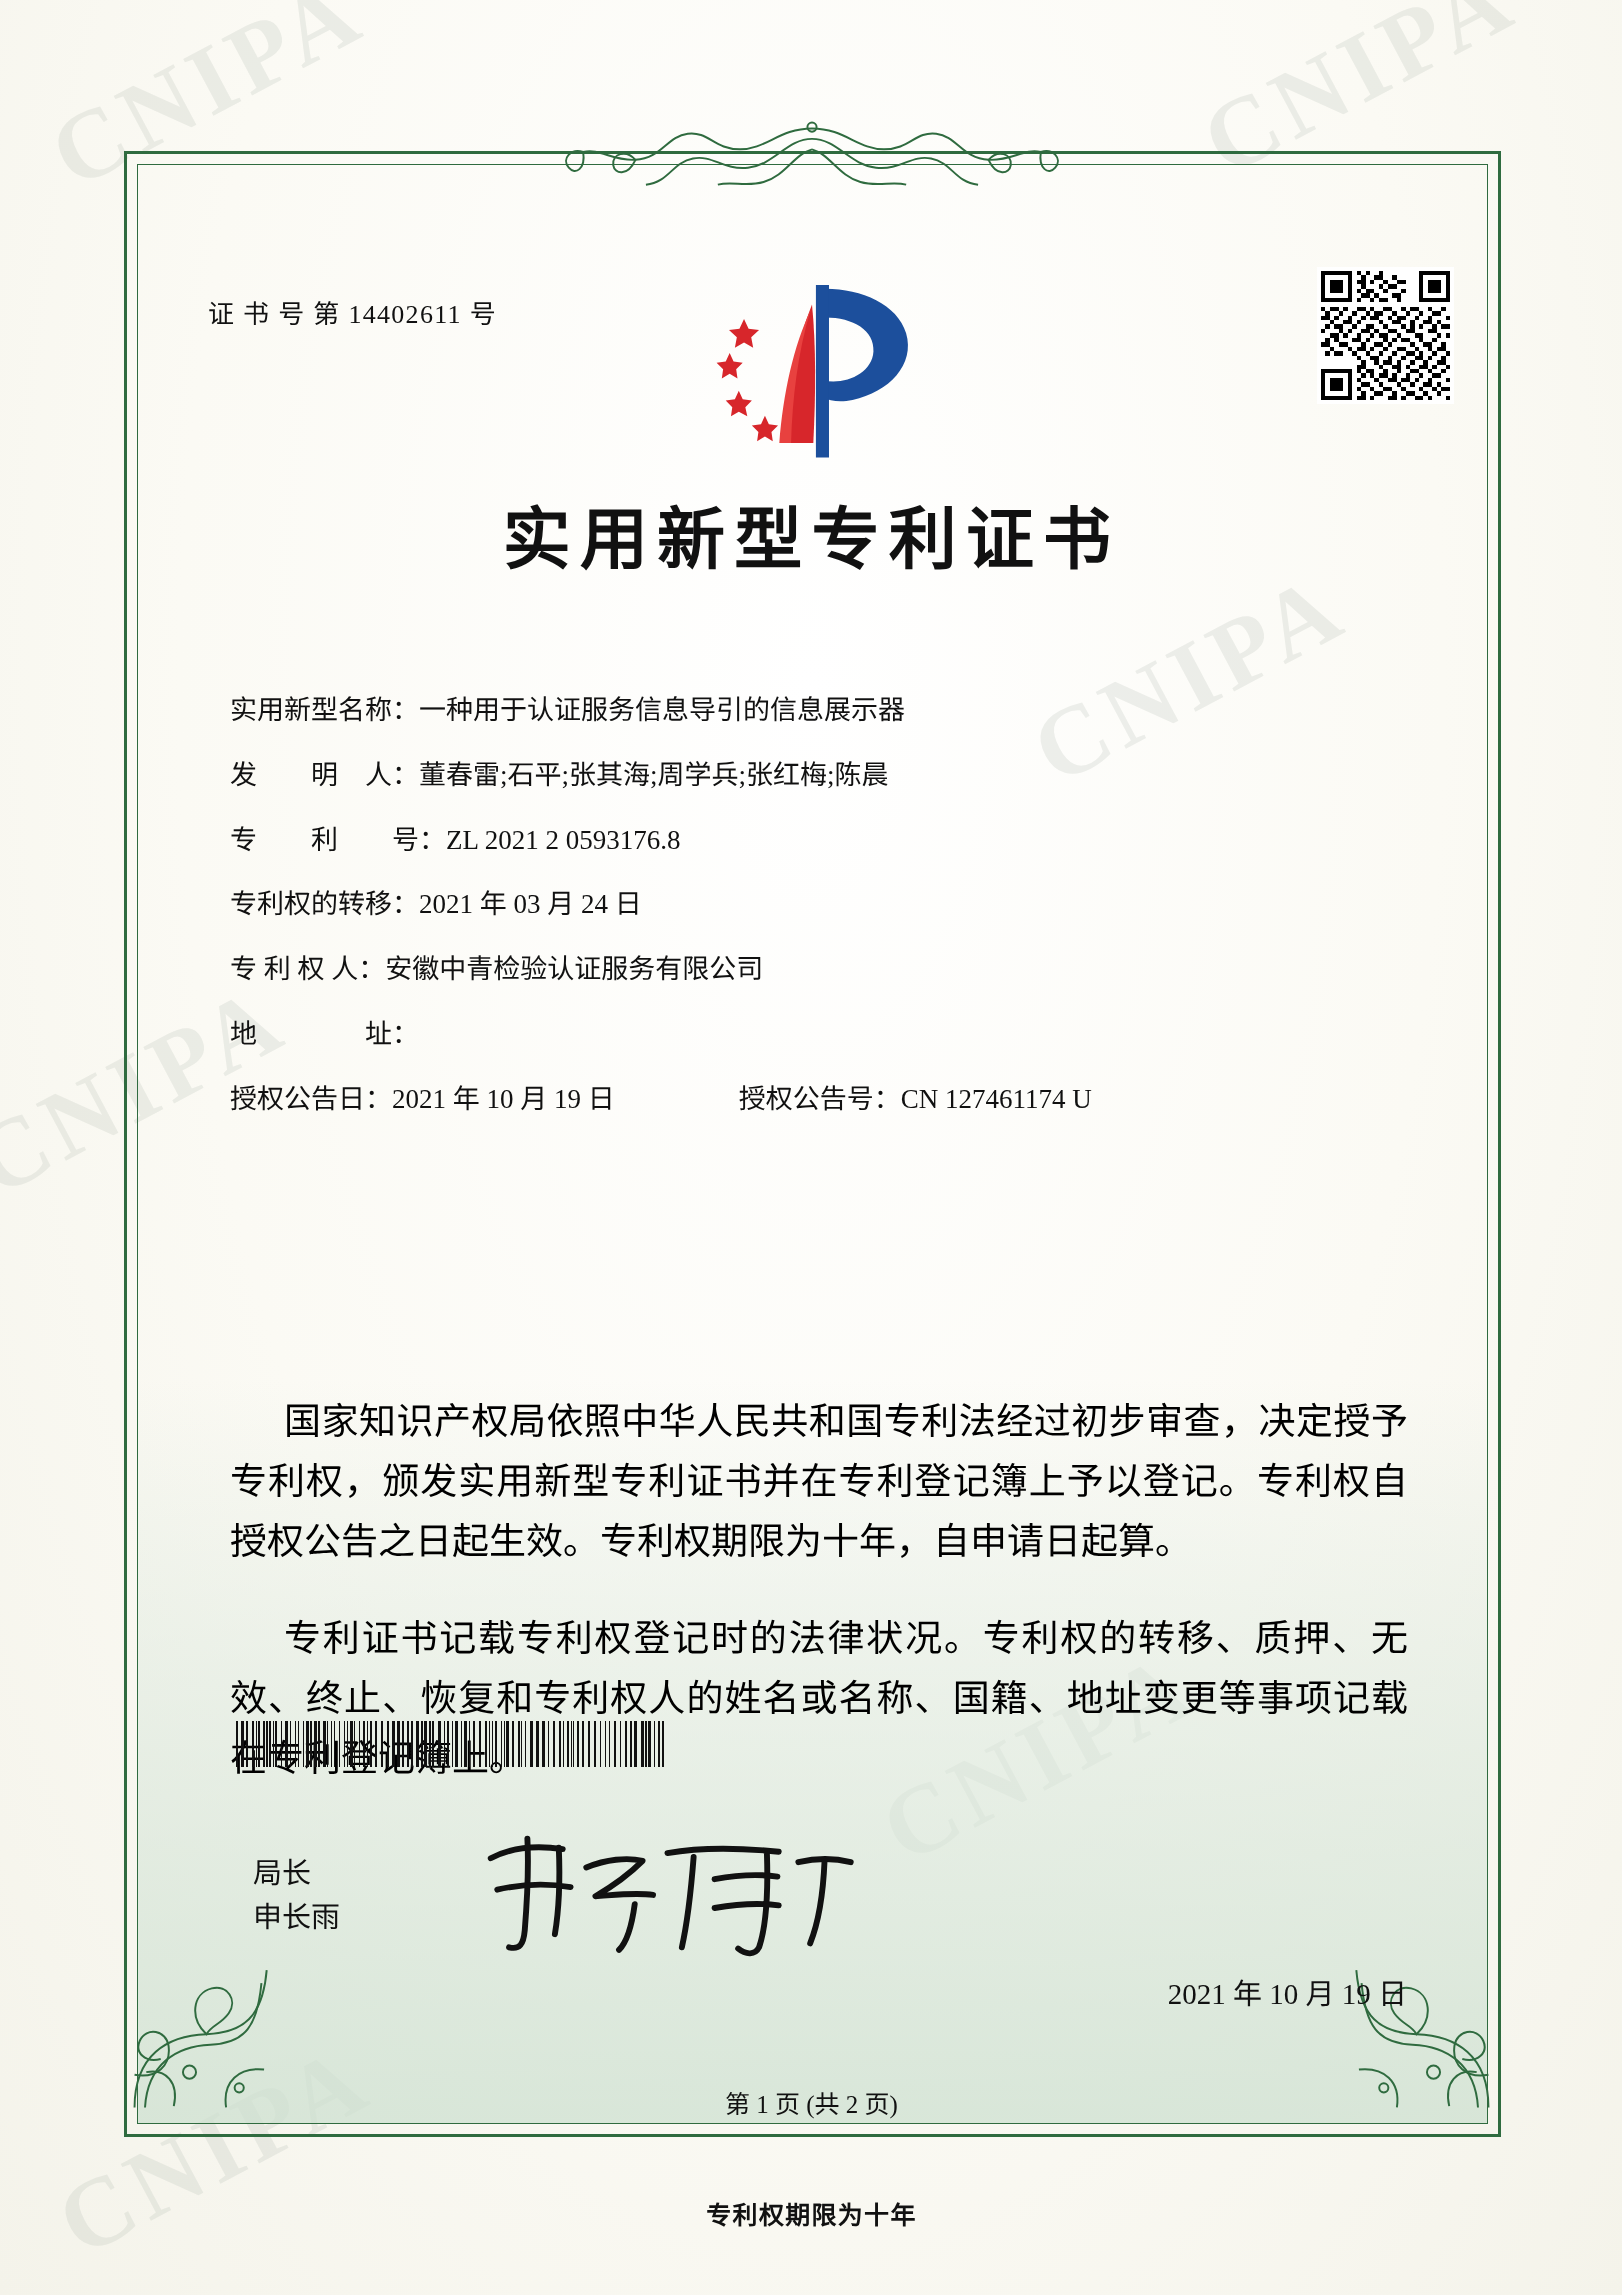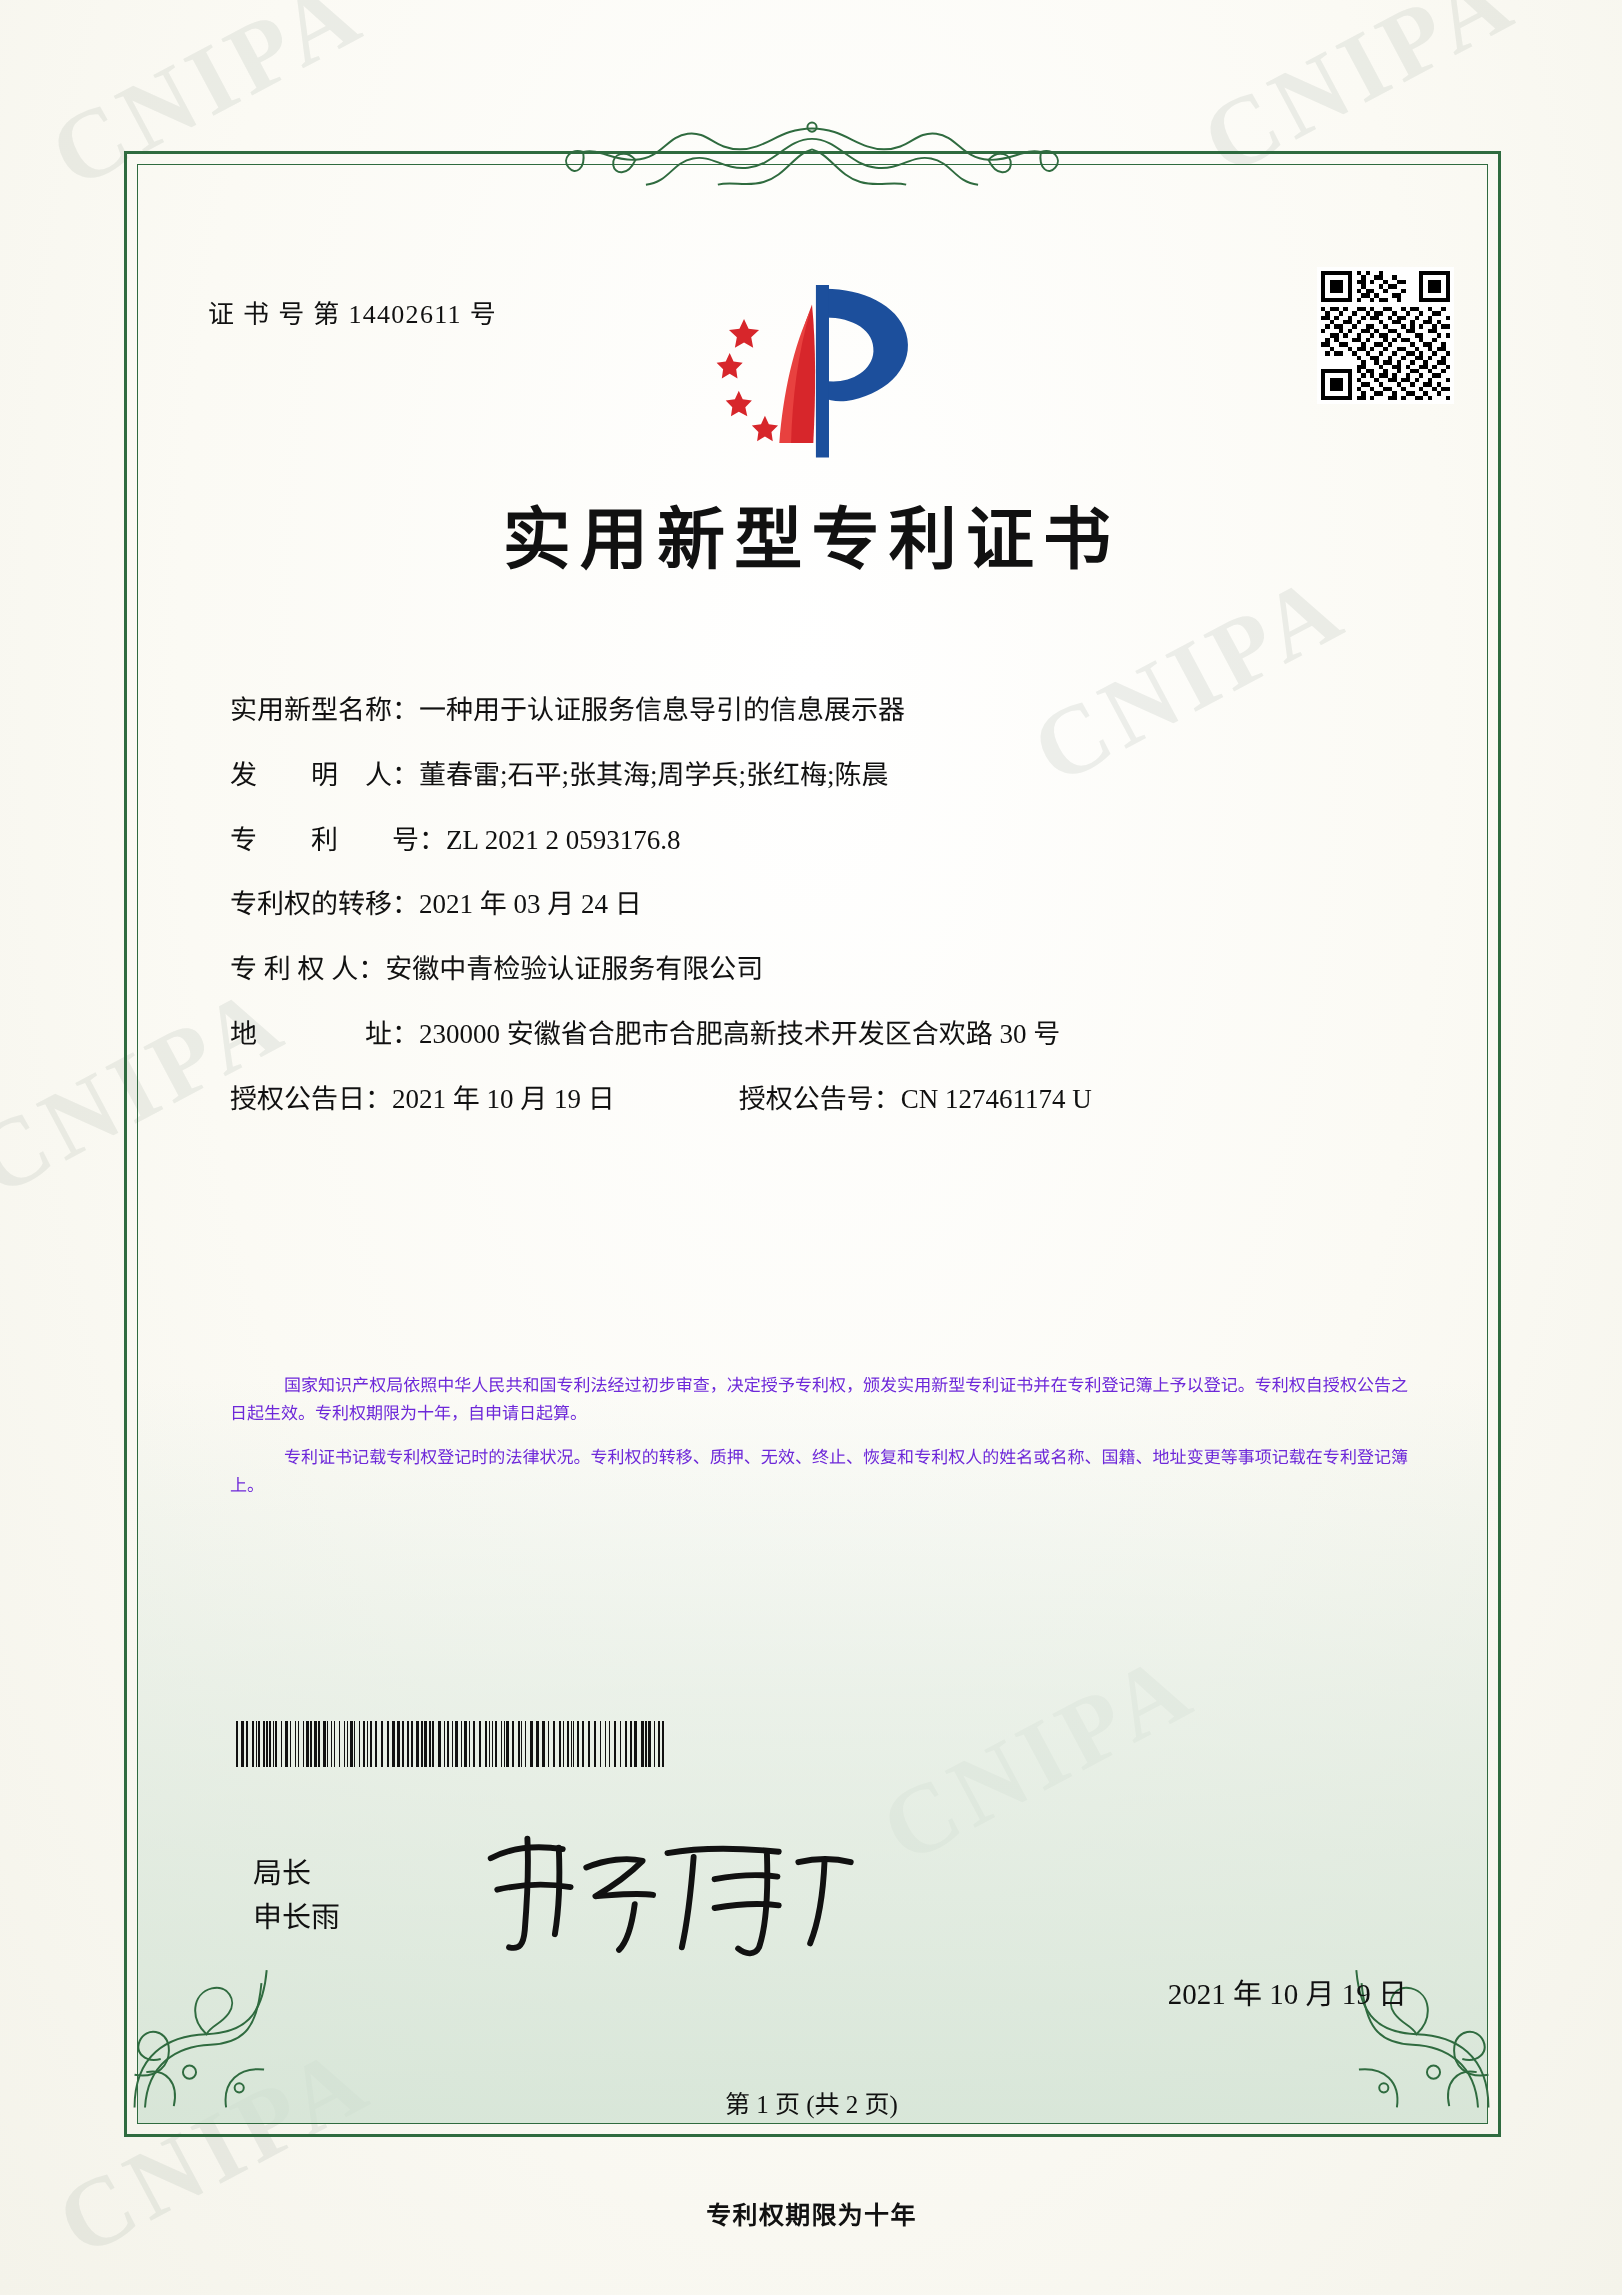--- a/index.html
+++ b/index.html
@@ -159,22 +159,22 @@
     justify-content: flex-start;
   }
   .dual-gap { width: 124px; flex: 0 0 auto; }
 
   
   .paras {
     position: absolute;
     left: 230px;
     top: 1355px;
     width: 1178px;
-    font-size: 17px;
-    color: #6d28d9;
+    font-size: 37px;
+    color: #000000;
     line-height: 1.62;
   }
   .para { text-indent: 54px; margin-bottom: 10.5px; text-align: justify; }
 
   
   .barcode {
     position: absolute;
     left: 236px;
     top: 1721px;
     width: 432px;
@@ -536,21 +536,20 @@
     <div class="field-row">
       <span class="field-label">专利权的转移：</span>
       <span class="field-value">2021 年 03 月 24 日</span>
     </div>
     <div class="field-row">
       <span class="field-label">专 利 权 人：</span>
       <span class="field-value">安徽中青检验认证服务有限公司</span>
     </div>
     <div class="field-row">
       <span class="field-label">地　　　　址：</span>
-      <span class="field-value">230000 安徽省合肥市合肥高新技术开发区合欢路 30 号</span>
     </div>
     <div class="field-row dual">
       <span class="field-label">授权公告日：</span>
       <span>2021 年 10 月 19 日</span>
       <span class="dual-gap"></span>
       <span class="field-label">授权公告号：</span>
       <span>CN 127461174 U</span>
     </div>
   </div>
 

